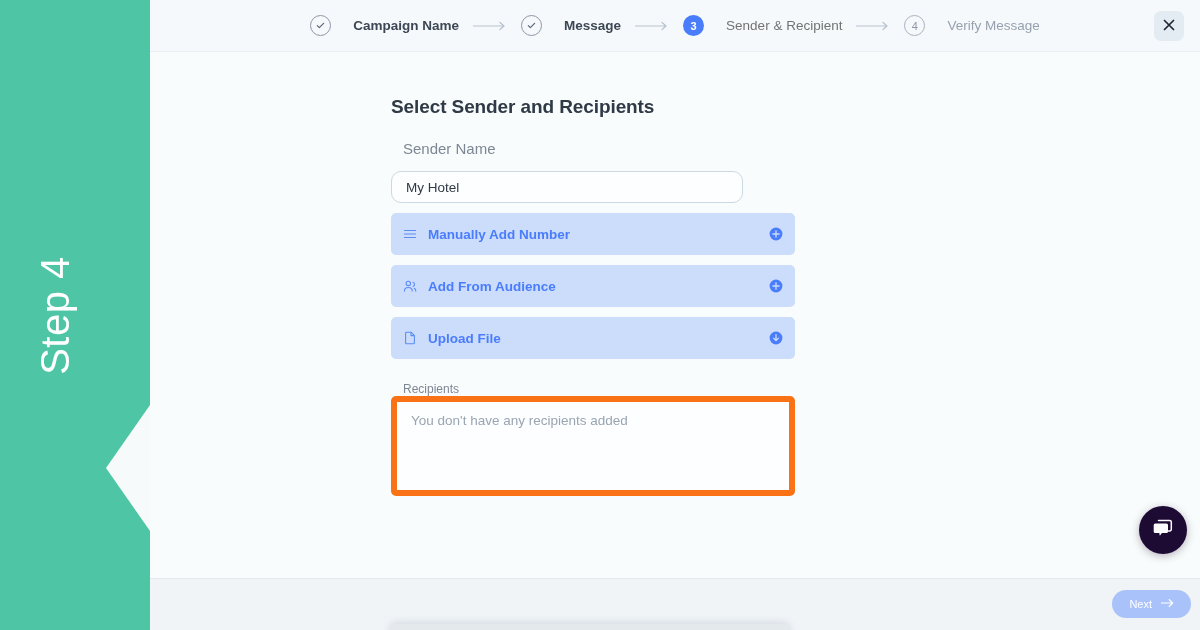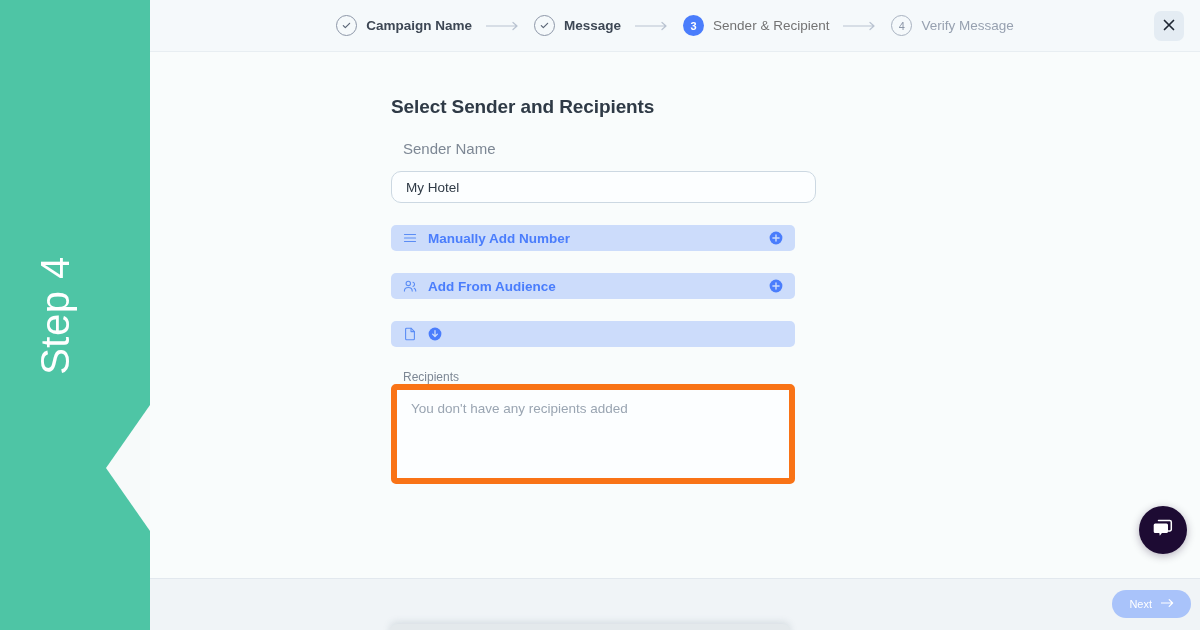--- a/index.html
+++ b/index.html
@@ -81,21 +81,21 @@
     justify-content: center;
   }
   .stepper {
     display: flex;
     align-items: center;
     gap: 0px;
   }
   .step-item {
     display: flex;
     align-items: center;
-    gap: 9px;
+    gap: 22px;
   }
   .step-circle {
     width: 21px;
     height: 21px;
     border-radius: 50%;
     display: flex;
     align-items: center;
     justify-content: center;
     font-size: 11px;
     flex: none;
@@ -161,41 +161,41 @@
   }
 
   .field-label {
     font-size: 15px;
     color: #7d8794;
     margin-bottom: 14px;
     padding-left: 12px;
   }
 
   .text-input {
-    width: 425px;
+    width: 352px;
     height: 32px;
     border: 1px solid #ccd8e2;
     border-radius: 10px;
     background: #fcfeff;
     font-family: "Liberation Sans", sans-serif;
     font-size: 13.5px;
     color: #2f3a46;
     padding: 0 14px;
     outline: none;
   }
 
   .action-row {
     width: 404px;
-    height: 26px;
+    height: 42px;
     background: #ccdcfb;
     border-radius: 5px;
     display: flex;
     align-items: center;
     padding: 8px 12px;
-    margin-top: 22px;
+    margin-top: 10px;
     cursor: pointer;
   }
   .action-row .lead-icon {
     display: flex;
     align-items: center;
     color: #5b8df5;
     margin-right: 11px;
   }
   .action-row .action-label {
     font-size: 13.5px;
@@ -401,20 +401,21 @@
     </div>
 
     
     <div class="action-row">
       <span class="lead-icon">
         <svg width="14" height="14" viewBox="0 0 14 14" fill="none" stroke="currentColor" stroke-width="1.1" stroke-linecap="round" stroke-linejoin="round">
             <path d="M8 1.2H3.6a1 1 0 00-1 1v9.6a1 1 0 001 1h6.8a1 1 0 001-1V4.6z"></path>
             <path d="M8 1.2v3.4h3.4"></path>
           </svg>
       </span>
+      <span class="action-label">Upload File</span>
       <span class="trail-icon">
         <svg width="14" height="14" viewBox="0 0 14 14">
             <circle cx="7" cy="7" r="6.4" fill="currentColor"></circle>
             <path d="M7 3.7V9.4M4.6 7.1L7 9.5L9.4 7.1" fill="none" stroke="#ccdcfb" stroke-width="1.3" stroke-linecap="round" stroke-linejoin="round"></path>
           </svg>
       </span>
     </div>
 
     <div class="recipients-label">Recipients</div>
     <textarea class="recipients-box" placeholder="You don't have any recipients added" style=""></textarea>

